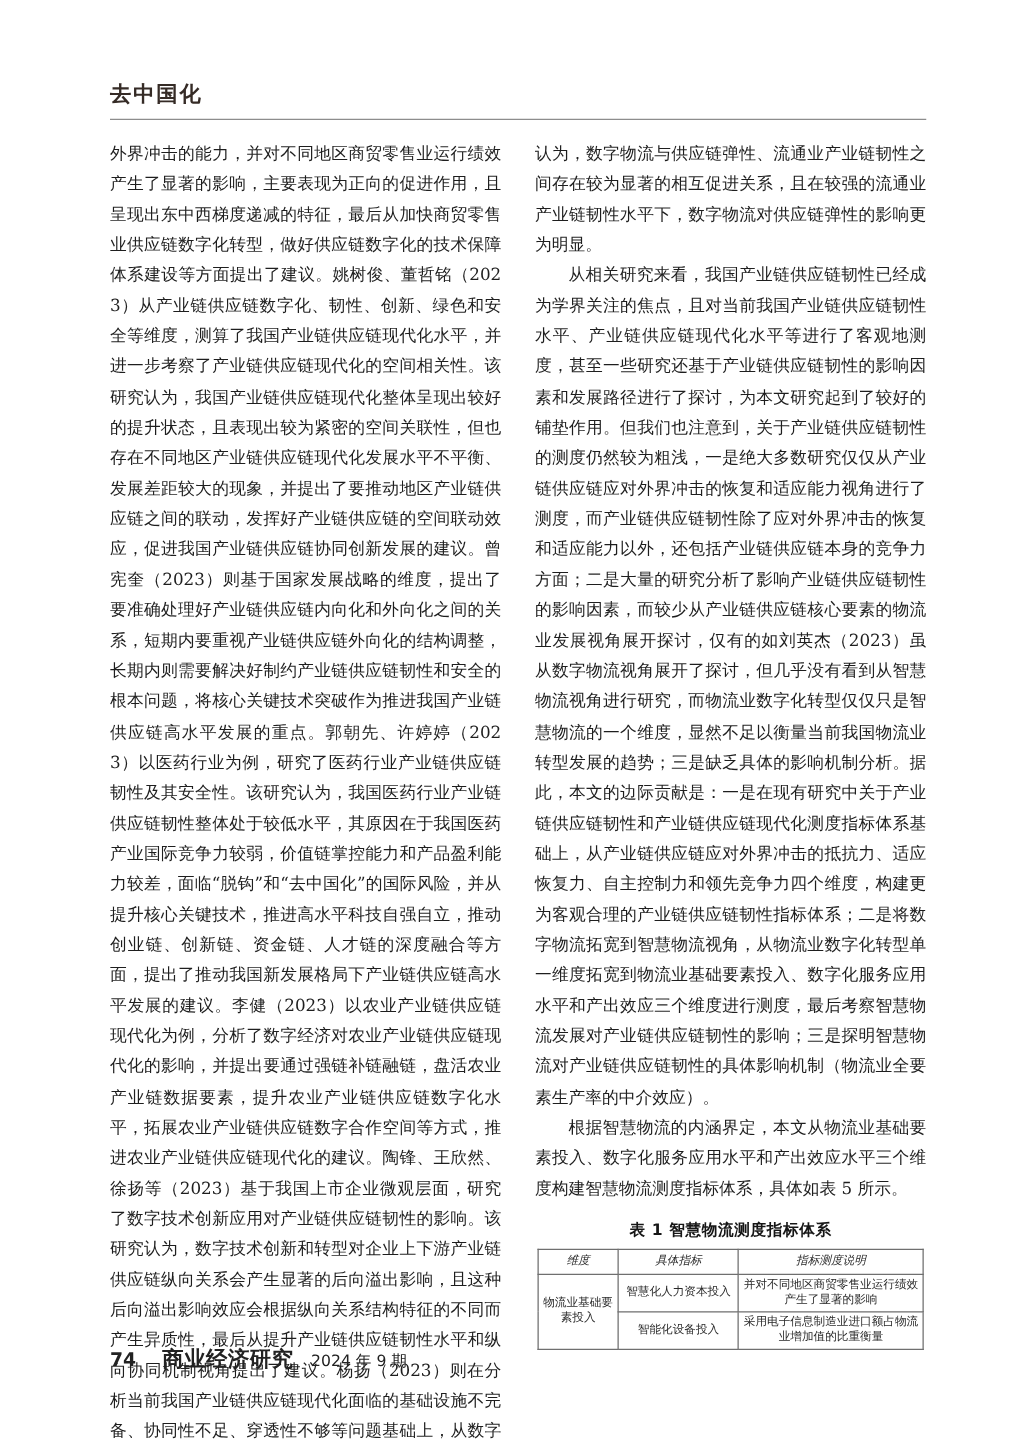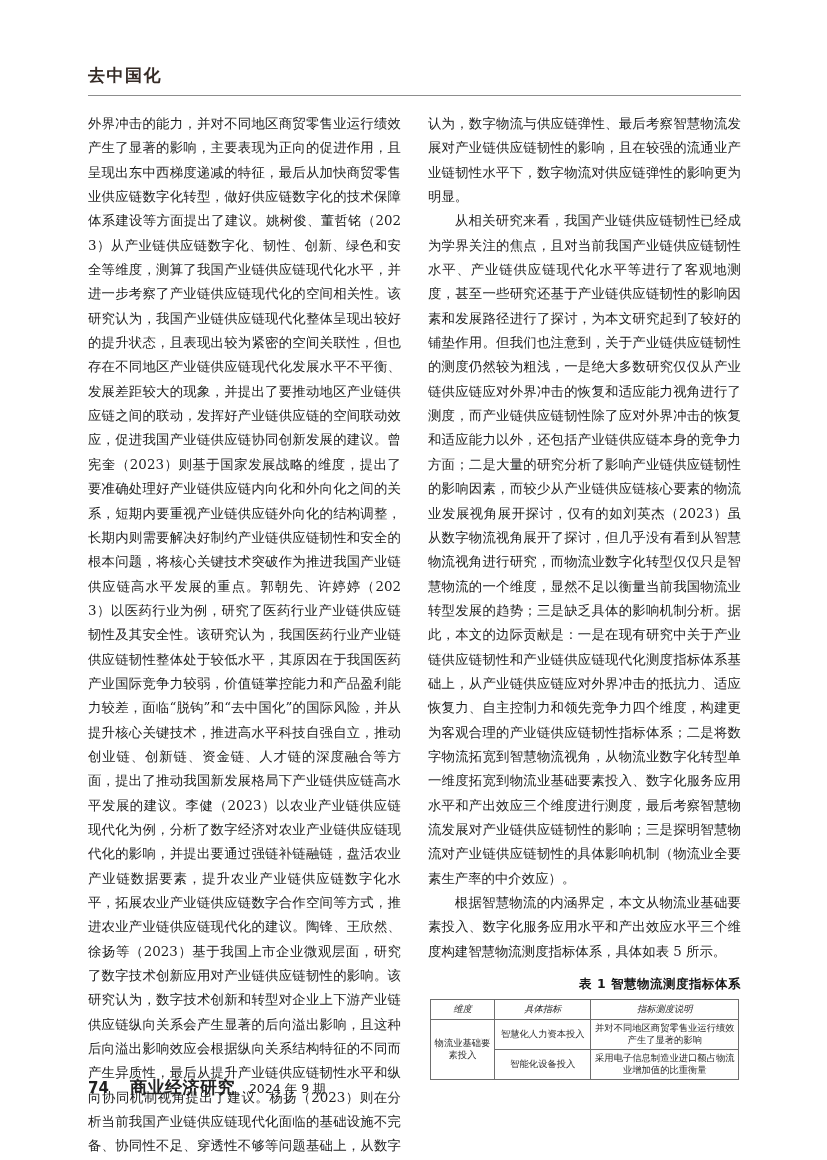--- a/index.html
+++ b/index.html
@@ -40,21 +40,21 @@
     text-indent:2em;color:#161616;letter-spacing:.5px;
     text-align:justify;word-break:break-all;
   }
   .subsection-heading{
     margin:3px 0 2px 0;
     font-size:13.4px;line-height:24px;font-weight:normal;font-style:italic;
     text-indent:2em;color:#222;
   }
 
   .table-title{
-    margin:12px 0 6px 0;text-align:right;
+    margin:12px 0 6px 0;text-align:center;
     font-family:"DejaVu Sans","Liberation Sans",sans-serif;
     font-weight:bold;font-size:12.5px;color:#161616;letter-spacing:.5px;
   }
   table.indicator-table{
     width:99%;margin:0 auto;border-collapse:collapse;
     font-size:9.3px;line-height:12.5px;text-align:center;color:#2a2a2a;
   }
   .indicator-table th,.indicator-table td{
     border:0.9px solid #6f6f6f;padding:2px 3px;font-weight:normal;
   }
@@ -79,21 +79,21 @@
 <div class="page">
 
   <div class="section-label">去中国化</div>
   <div class="header-rule"></div>
 
   <div class="col col-left">
     <p class="body-para">外界冲击的能力，并对不同地区商贸零售业运行绩效产生了显著的影响，主要表现为正向的促进作用，且呈现出东中西梯度递减的特征，最后从加快商贸零售业供应链数字化转型，做好供应链数字化的技术保障体系建设等方面提出了建议。姚树俊、董哲铭（2023）从产业链供应链数字化、韧性、创新、绿色和安全等维度，测算了我国产业链供应链现代化水平，并进一步考察了产业链供应链现代化的空间相关性。该研究认为，我国产业链供应链现代化整体呈现出较好的提升状态，且表现出较为紧密的空间关联性，但也存在不同地区产业链供应链现代化发展水平不平衡、发展差距较大的现象，并提出了要推动地区产业链供应链之间的联动，发挥好产业链供应链的空间联动效应，促进我国产业链供应链协同创新发展的建议。曾宪奎（2023）则基于国家发展战略的维度，提出了要准确处理好产业链供应链内向化和外向化之间的关系，短期内要重视产业链供应链外向化的结构调整，长期内则需要解决好制约产业链供应链韧性和安全的根本问题，将核心关键技术突破作为推进我国产业链供应链高水平发展的重点。郭朝先、许婷婷（2023）以医药行业为例，研究了医药行业产业链供应链韧性及其安全性。该研究认为，我国医药行业产业链供应链韧性整体处于较低水平，其原因在于我国医药产业国际竞争力较弱，价值链掌控能力和产品盈利能力较差，面临“脱钩”和“去中国化”的国际风险，并从提升核心关键技术，推进高水平科技自强自立，推动创业链、创新链、资金链、人才链的深度融合等方面，提出了推动我国新发展格局下产业链供应链高水平发展的建议。李健（2023）以农业产业链供应链现代化为例，分析了数字经济对农业产业链供应链现代化的影响，并提出要通过强链补链融链，盘活农业产业链数据要素，提升农业产业链供应链数字化水平，拓展农业产业链供应链数字合作空间等方式，推进农业产业链供应链现代化的建议。陶锋、王欣然、徐扬等（2023）基于我国上市企业微观层面，研究了数字技术创新应用对产业链供应链韧性的影响。该研究认为，数字技术创新和转型对企业上下游产业链供应链纵向关系会产生显著的后向溢出影响，且这种后向溢出影响效应会根据纵向关系结构特征的不同而产生异质性，最后从提升产业链供应链韧性水平和纵向协同机制视角提出了建议。杨扬（2023）则在分析当前我国产业链供应链现代化面临的基础设施不完备、协同性不足、穿透性不够等问题基础上，从数字经济发展和数字化转型视角，提出了提升我国产业链供应链现代化水平的建议。刘英杰（2023）通过实证研究的方式，考察了数字物流、供应链弹性与流通行业产业链韧性之间的关系。该研究</p>
   </div>
 
   <div class="col col-right">
-    <p class="body-para">认为，数字物流与供应链弹性、最后考察智慧物流发展对产业链供应链韧性的影响，且在较强的流通业产业链韧性水平下，数字物流对供应链弹性的影响更为明显。</p>
+    <p class="body-para">认为，数字物流与供应链弹性、流通业产业链韧性之间存在较为显著的相互促进关系，且在较强的流通业产业链韧性水平下，数字物流对供应链弹性的影响更为明显。</p>
     <p class="body-para indent">从相关研究来看，我国产业链供应链韧性已经成为学界关注的焦点，且对当前我国产业链供应链韧性水平、产业链供应链现代化水平等进行了客观地测度，甚至一些研究还基于产业链供应链韧性的影响因素和发展路径进行了探讨，为本文研究起到了较好的铺垫作用。但我们也注意到，关于产业链供应链韧性的测度仍然较为粗浅，一是绝大多数研究仅仅从产业链供应链应对外界冲击的恢复和适应能力视角进行了测度，而产业链供应链韧性除了应对外界冲击的恢复和适应能力以外，还包括产业链供应链本身的竞争力方面；二是大量的研究分析了影响产业链供应链韧性的影响因素，而较少从产业链供应链核心要素的物流业发展视角展开探讨，仅有的如刘英杰（2023）虽从数字物流视角展开了探讨，但几乎没有看到从智慧物流视角进行研究，而物流业数字化转型仅仅只是智慧物流的一个维度，显然不足以衡量当前我国物流业转型发展的趋势；三是缺乏具体的影响机制分析。据此，本文的边际贡献是：一是在现有研究中关于产业链供应链韧性和产业链供应链现代化测度指标体系基础上，从产业链供应链应对外界冲击的抵抗力、适应恢复力、自主控制力和领先竞争力四个维度，构建更为客观合理的产业链供应链韧性指标体系；二是将数字物流拓宽到智慧物流视角，从物流业数字化转型单一维度拓宽到物流业基础要素投入、数字化服务应用水平和产出效应三个维度进行测度，最后考察智慧物流发展对产业链供应链韧性的影响；三是探明智慧物流对产业链供应链韧性的具体影响机制（物流业全要素生产率的中介效应）。</p>
     <p class="body-para indent">根据智慧物流的内涵界定，本文从物流业基础要素投入、数字化服务应用水平和产出效应水平三个维度构建智慧物流测度指标体系，具体如表 5 所示。</p>
 
     <div class="table-title">表 1 智慧物流测度指标体系</div>
     <table class="indicator-table">
       <colgroup>
         <col class="col-dim">
           <col class="col-ind">
           <col class="col-desc">
       </colgroup>

